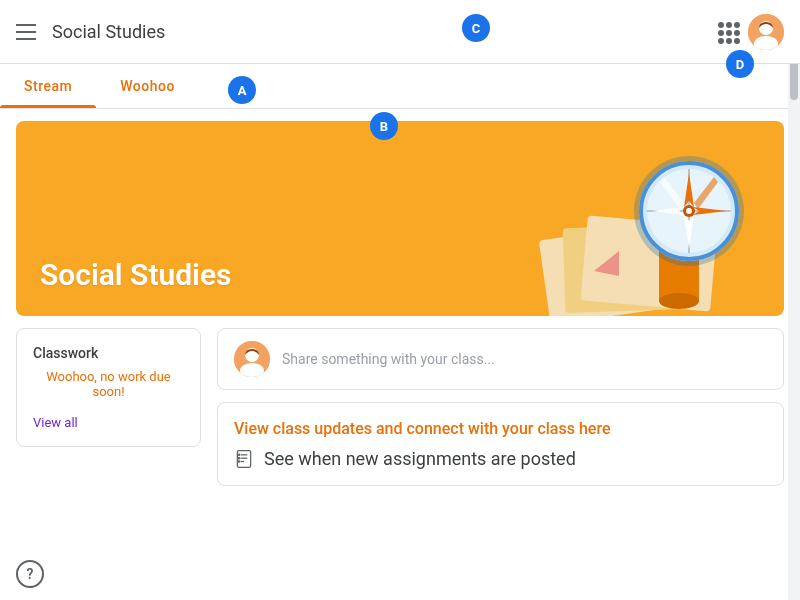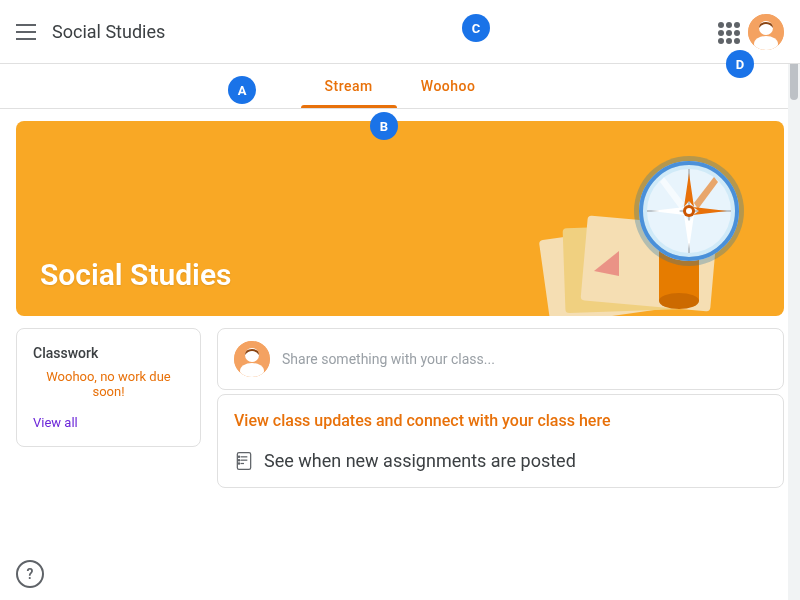--- a/index.html
+++ b/index.html
@@ -81,21 +81,20 @@
       justify-content: center;
     }
     .avatar-svg {
       width: 36px;
       height: 36px;
     }
 
     
     .nav-tabs {
       display: flex;
-      justify-content: center;
       align-items: center;
       gap: 0;
       background: #fff;
       border-bottom: 1px solid #e0e0e0;
       position: relative;
     }
     .nav-tab {
       padding: 14px 24px;
       font-size: 14px;
       font-weight: 500;
@@ -201,21 +200,21 @@
       color: #6d28d9;
       cursor: pointer;
       display: block;
     }
 
     
     .right-column {
       flex: 1;
       display: flex;
       flex-direction: column;
-      gap: 4px;
+      gap: 12px;
     }
 
     
     .share-card {
       border: 1px solid #e0e0e0;
       border-radius: 8px;
       padding: 12px 16px;
       background: #fff;
       display: flex;
       align-items: center;
@@ -239,21 +238,21 @@
     .info-card {
       border: 1px solid #e0e0e0;
       border-radius: 8px;
       padding: 16px;
       background: #fff;
     }
     .info-title {
       font-size: 16px;
       font-weight: 500;
       color: #e8710a;
-      margin-bottom: 20px;
+      margin-bottom: 10px;
     }
     .info-row {
       display: flex;
       align-items: center;
       gap: 10px;
     }
     .info-row-text {
       font-size: 18px;
       color: #3c4043;
     }

